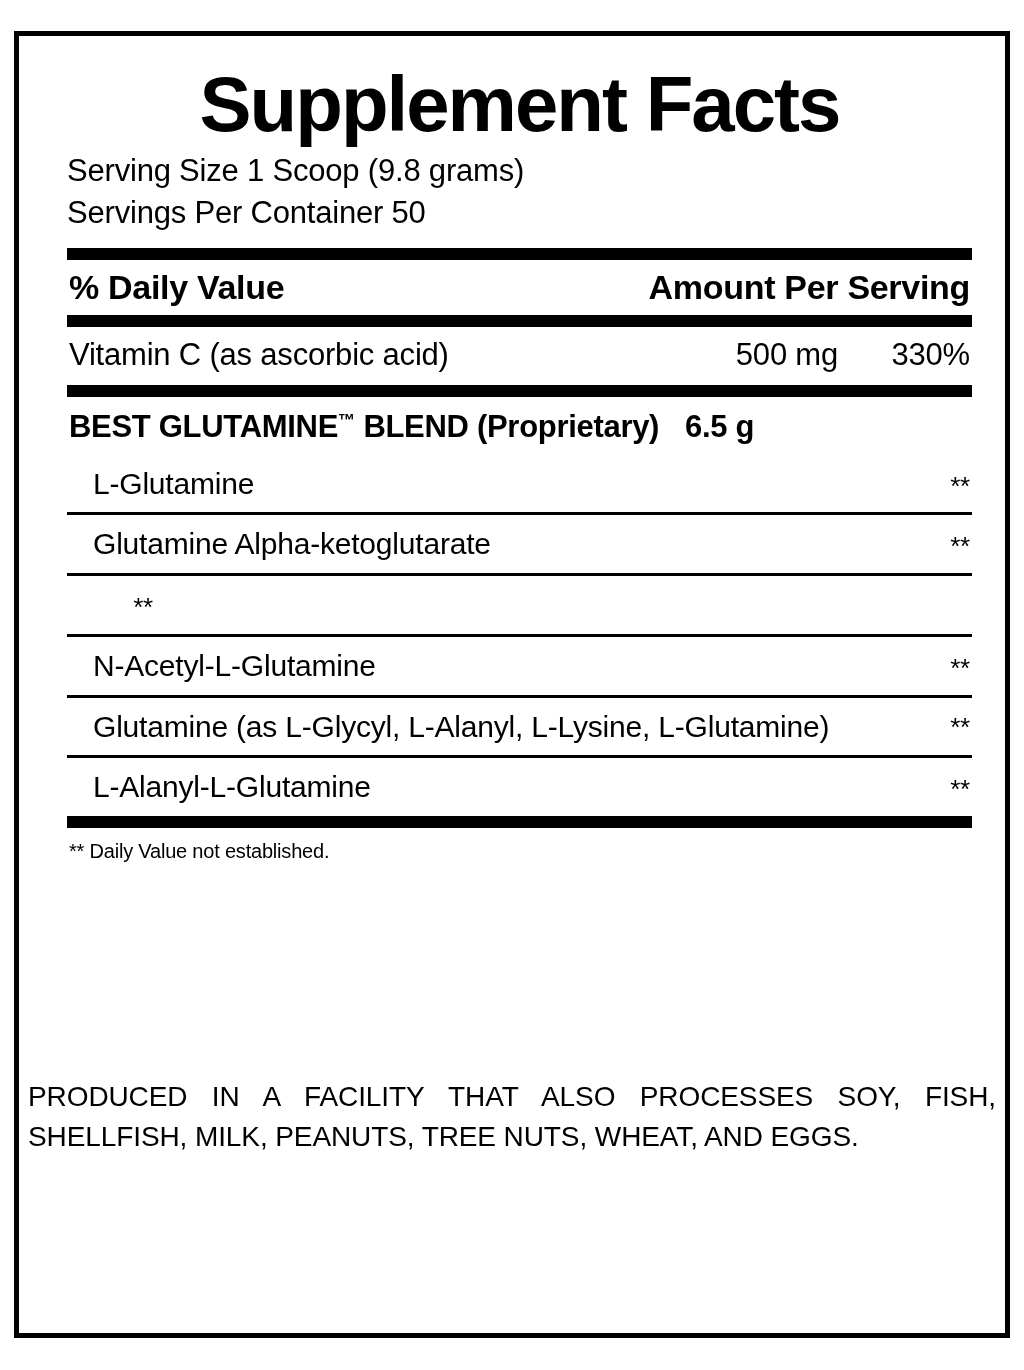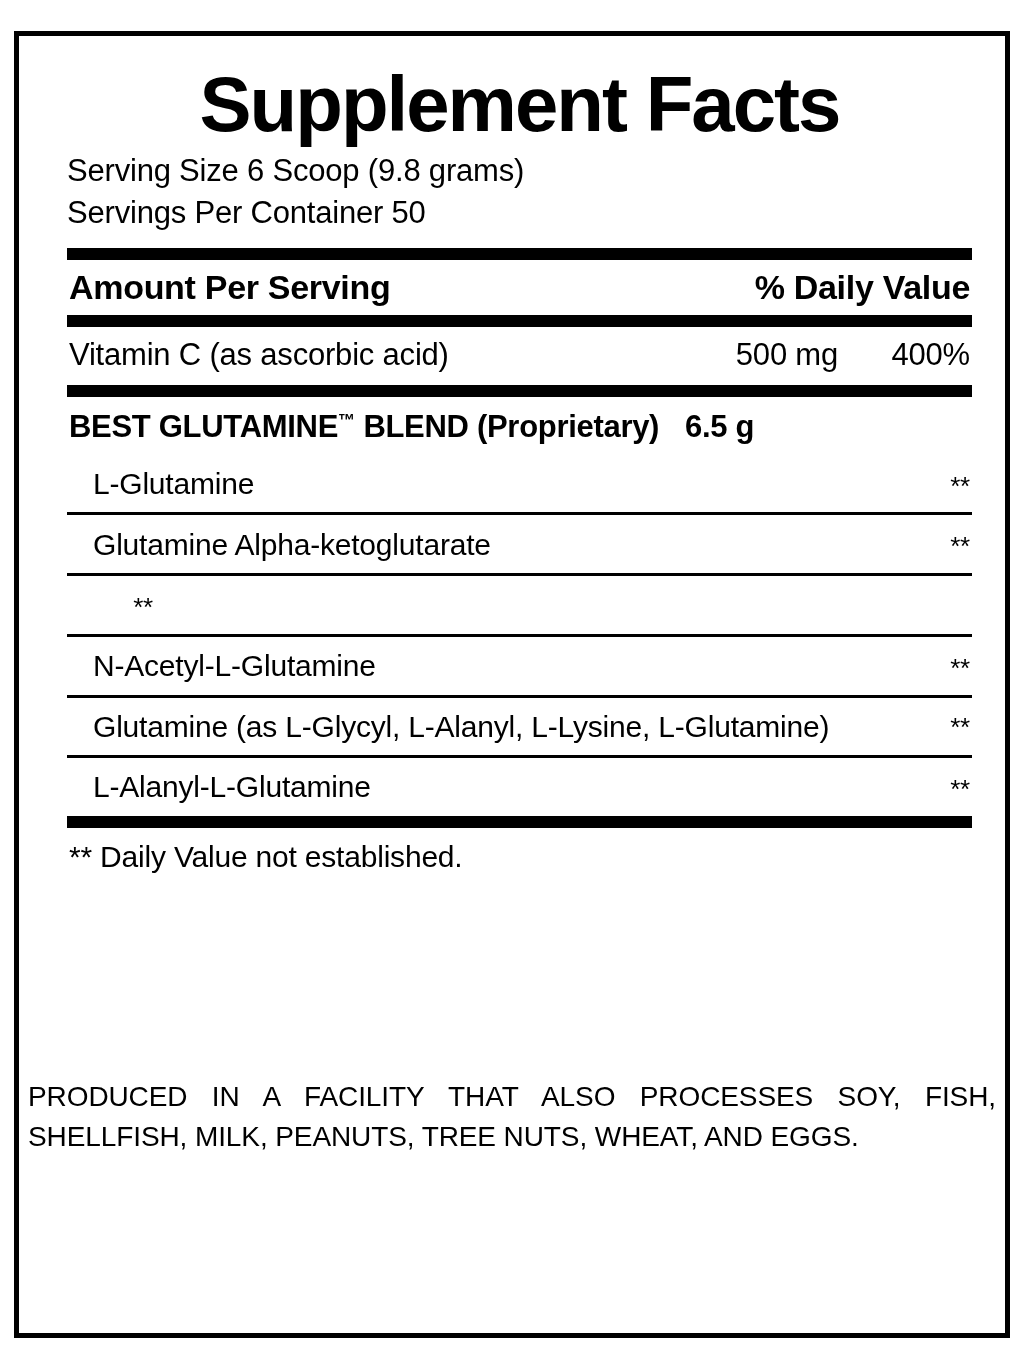--- a/index.html
+++ b/index.html
@@ -121,21 +121,21 @@
     font-size: 17px;
     vertical-align: super;
     font-weight: bold;
     letter-spacing: 0;
   }
 
   
   .sub-list { margin: 0; }
   .sub-row {
     display: flex;
-    align-items: center;
+    align-items: flex-start;
     justify-content: space-between;
     font-size: 30px;
     padding: 9px 2px 9px 26px;
     letter-spacing: -0.2px;
     line-height: 1.3;
     border-top: 3px solid #000;
   }
   .sub-row:first-child { border-top: none; }
   .sub-name { flex: 1 1 auto; padding-right: 20px; }
   .sub-dv {
@@ -143,21 +143,21 @@
     width: 60px;
     text-align: right;
     font-size: 26px;
     align-self: flex-start;
     padding-top: 6px;
   }
   .sub-row.two-line .sub-dv { padding-top: 4px; }
 
   
   .footnote {
-    font-size: 30px;
+    font-size: 20px;
     padding: 12px 2px 10px 2px;
     letter-spacing: -0.2px;
   }
 
   
   .bottom {
     position: absolute;
     left: 28px;
     top: 1077px;
     width: 968px;
@@ -181,36 +181,36 @@
 </head>
 <body>
 
 <div class="page">
 
   <div class="panel">
     <div class="inner">
 
       <div class="title">Supplement Facts</div>
 
-      <div class="serving-line">Serving Size 6 Scoop (9.8 grams)</div>
+      <div class="serving-line">Serving Size 1 Scoop (9.8 grams)</div>
       <div class="serving-line">Servings Per Container 50</div>
 
       <div class="rule-thick"></div>
 
       <div class="hdr-row">
+        <span>% Daily Value</span>
         <span>Amount Per Serving</span>
-        <span>% Daily Value</span>
       </div>
 
       <div class="rule-thick-2"></div>
 
       <div class="nutrient-row">
         <span class="nutrient-name">Vitamin C (as ascorbic acid)</span>
         <span class="nutrient-amt">500 mg</span>
-        <span class="nutrient-dv">400%</span>
+        <span class="nutrient-dv">330%</span>
       </div>
 
       <div class="rule-thick-2"></div>
 
       <div class="blend-row">
         <span><span>BEST GLUTAMINE</span><span class="tm">™</span><span> BLEND (Proprietary)</span></span>
         <span class="blend-amt">6.5 g</span>
       </div>
 
       <div class="sub-list">

